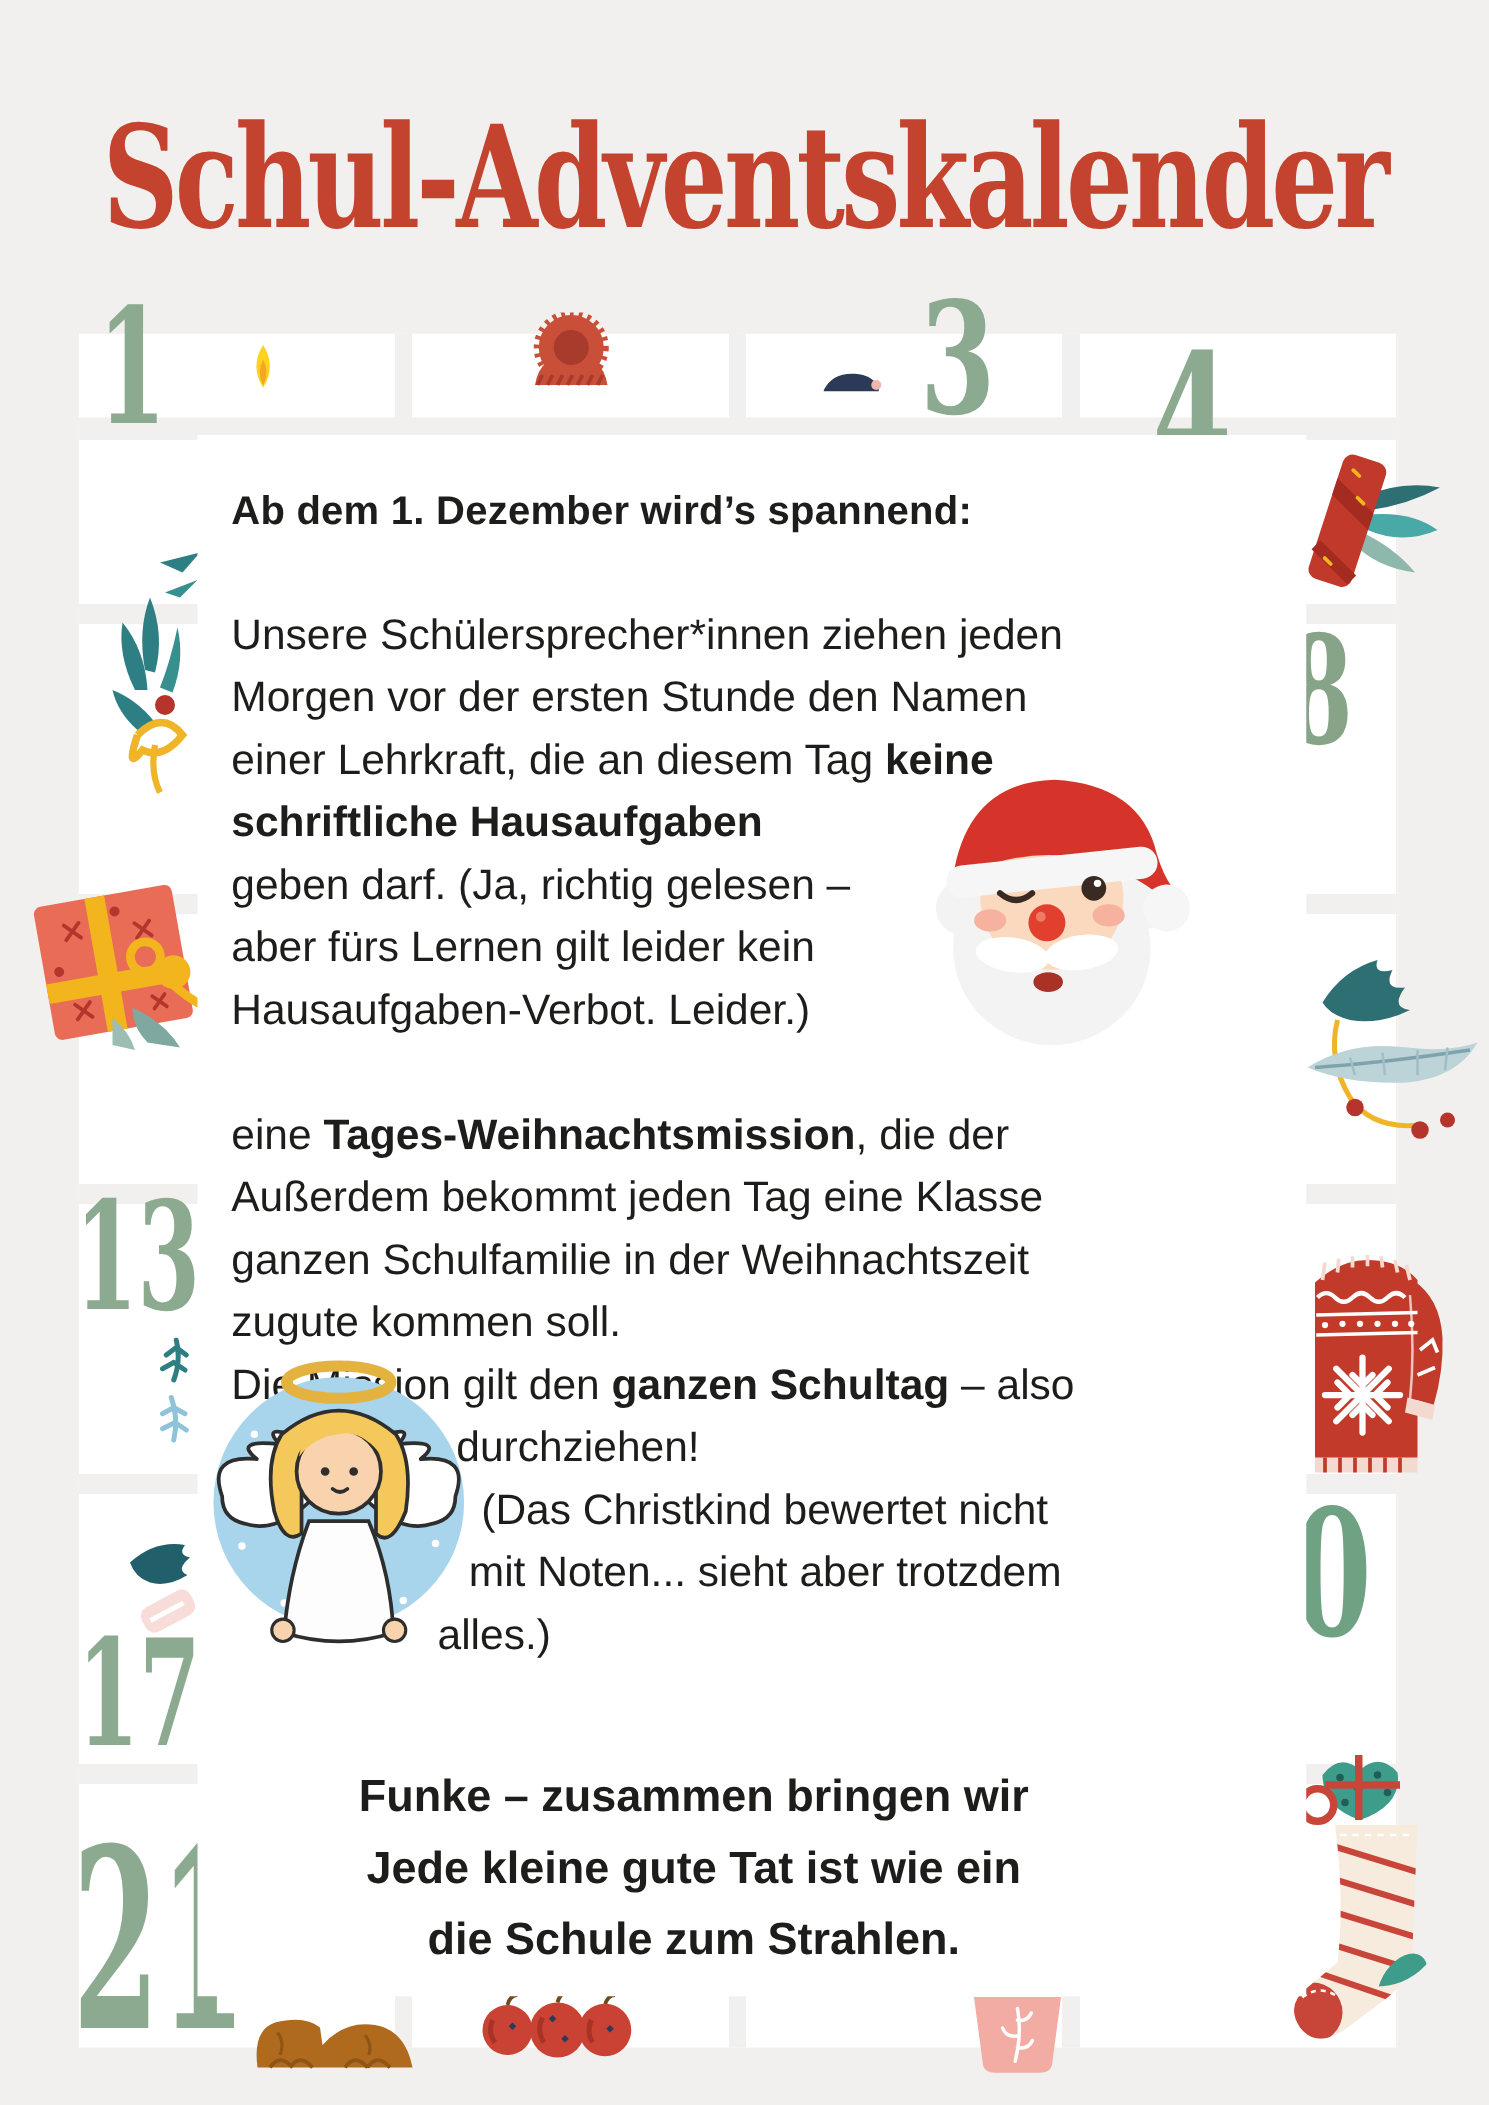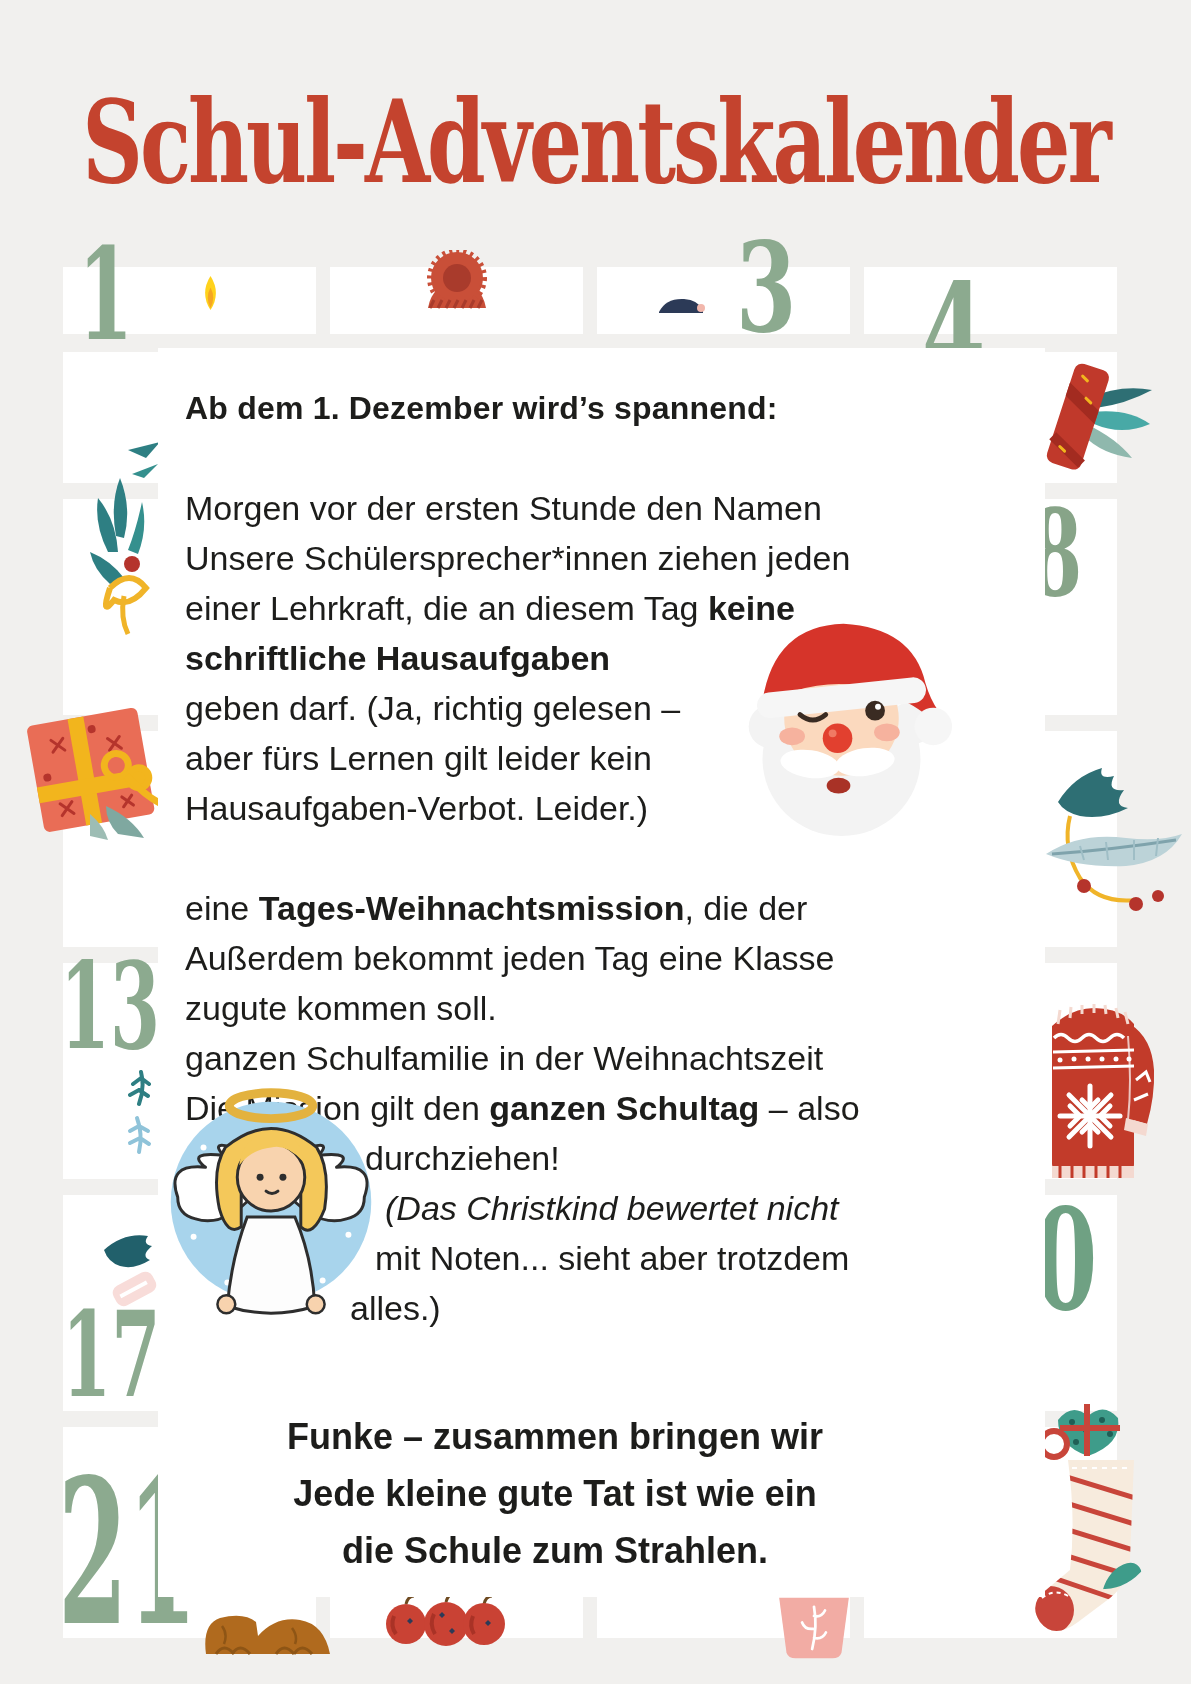--- a/index.html
+++ b/index.html
@@ -257,37 +257,37 @@
   <svg class="deco" style="left:770px;top:1594px;" width="88" height="66" viewBox="0 0 88 72">
     <path d="M6,4 L82,4 L74,64 Q72,70 64,70 L24,70 Q16,70 14,64Z" fill="#F2ACA4"></path>
     <path d="M44,14 Q48,36 42,60 M44,24 q8,2 12,-6 M43,38 q-9,1 -12,-7 M44,48 q9,2 13,-6" stroke="#fff" stroke-width="3" fill="none" stroke-linecap="round"></path>
   </svg>
 
   <div class="overlay"></div>
 
   <p class="textblock intro">Ab dem 1. Dezember wird’s spannend:</p>
 
   <div class="textblock para p1">
+      <div class="tline"><span>Unsere Schülersprecher*innen ziehen jeden</span></div>
       <div class="tline"><span>Morgen vor der ersten Stunde den Namen</span></div>
-      <div class="tline"><span>Unsere Schülersprecher*innen ziehen jeden</span></div>
       <div class="tline"><span>einer Lehrkraft, die an diesem Tag </span><span class="b">keine</span></div>
       <div class="tline"><span class="b">schriftliche Hausaufgaben</span></div>
       <div class="tline"><span>geben darf. (Ja, richtig gelesen –</span></div>
       <div class="tline"><span>aber fürs Lernen gilt leider kein</span></div>
       <div class="tline"><span>Hausaufgaben-Verbot. Leider.)</span></div>
     </div>
 
   <div class="textblock para p2">
       <div class="tline"><span>eine </span><span class="b">Tages-Weihnachtsmission</span><span>, die der</span></div>
       <div class="tline"><span>Außerdem bekommt jeden Tag eine Klasse</span></div>
+      <div class="tline"><span>ganzen Schulfamilie in der Weihnachtszeit</span></div>
       <div class="tline"><span>zugute kommen soll.</span></div>
-      <div class="tline"><span>ganzen Schulfamilie in der Weihnachtszeit</span></div>
       <div class="tline"><span>Die Mission gilt den </span><span class="b">ganzen Schultag</span><span> – also</span></div>
       <div class="tline" style="padding-left: 180px;"><span>durchziehen!</span></div>
-      <div class="tline" style="padding-left: 200px; font-style: italic;"><span>(Das Christkind bewertet nicht</span></div>
+      <div class="tline" style="padding-left: 200px;"><span>(Das Christkind bewertet nicht</span></div>
       <div class="tline" style="padding-left: 190px;"><span>mit Noten... sieht aber trotzdem</span></div>
       <div class="tline" style="padding-left: 165px;"><span>alles.)</span></div>
     </div>
 
   <div class="textblock closing">
       <div class="tline"><span class="b">Funke – zusammen bringen wir</span></div>
       <div class="tline"><span class="b">Jede kleine gute Tat ist wie ein</span></div>
       <div class="tline"><span class="b">die Schule zum Strahlen.</span></div>
     </div>
 

